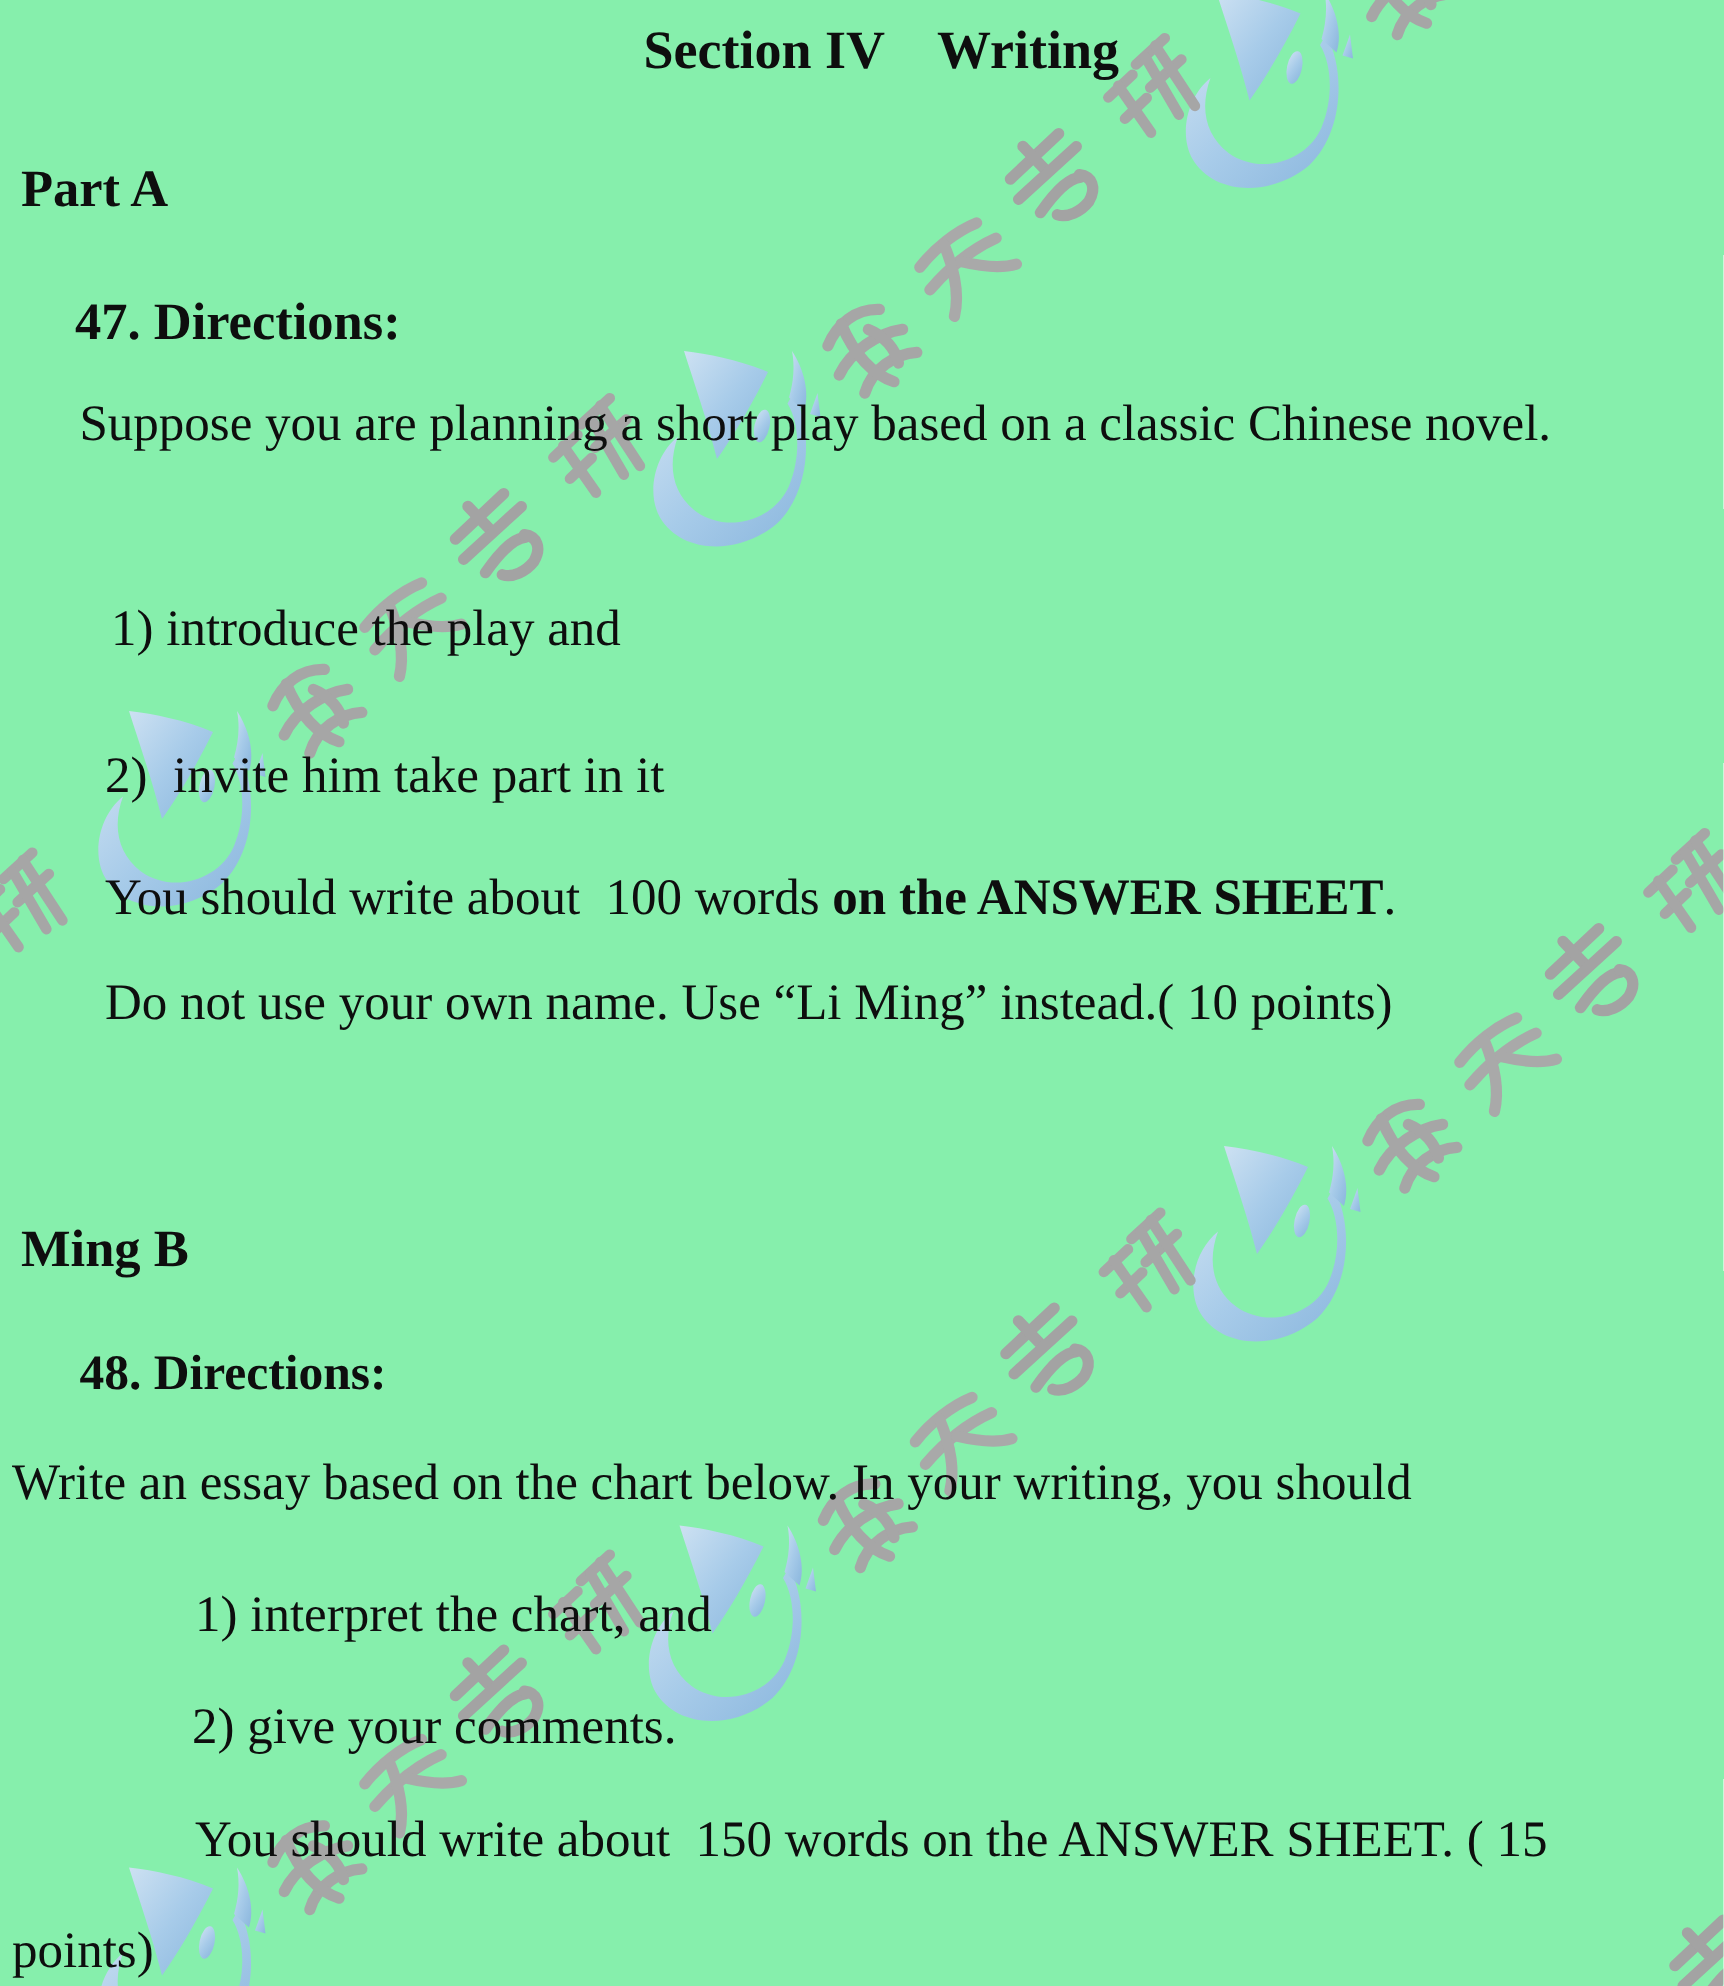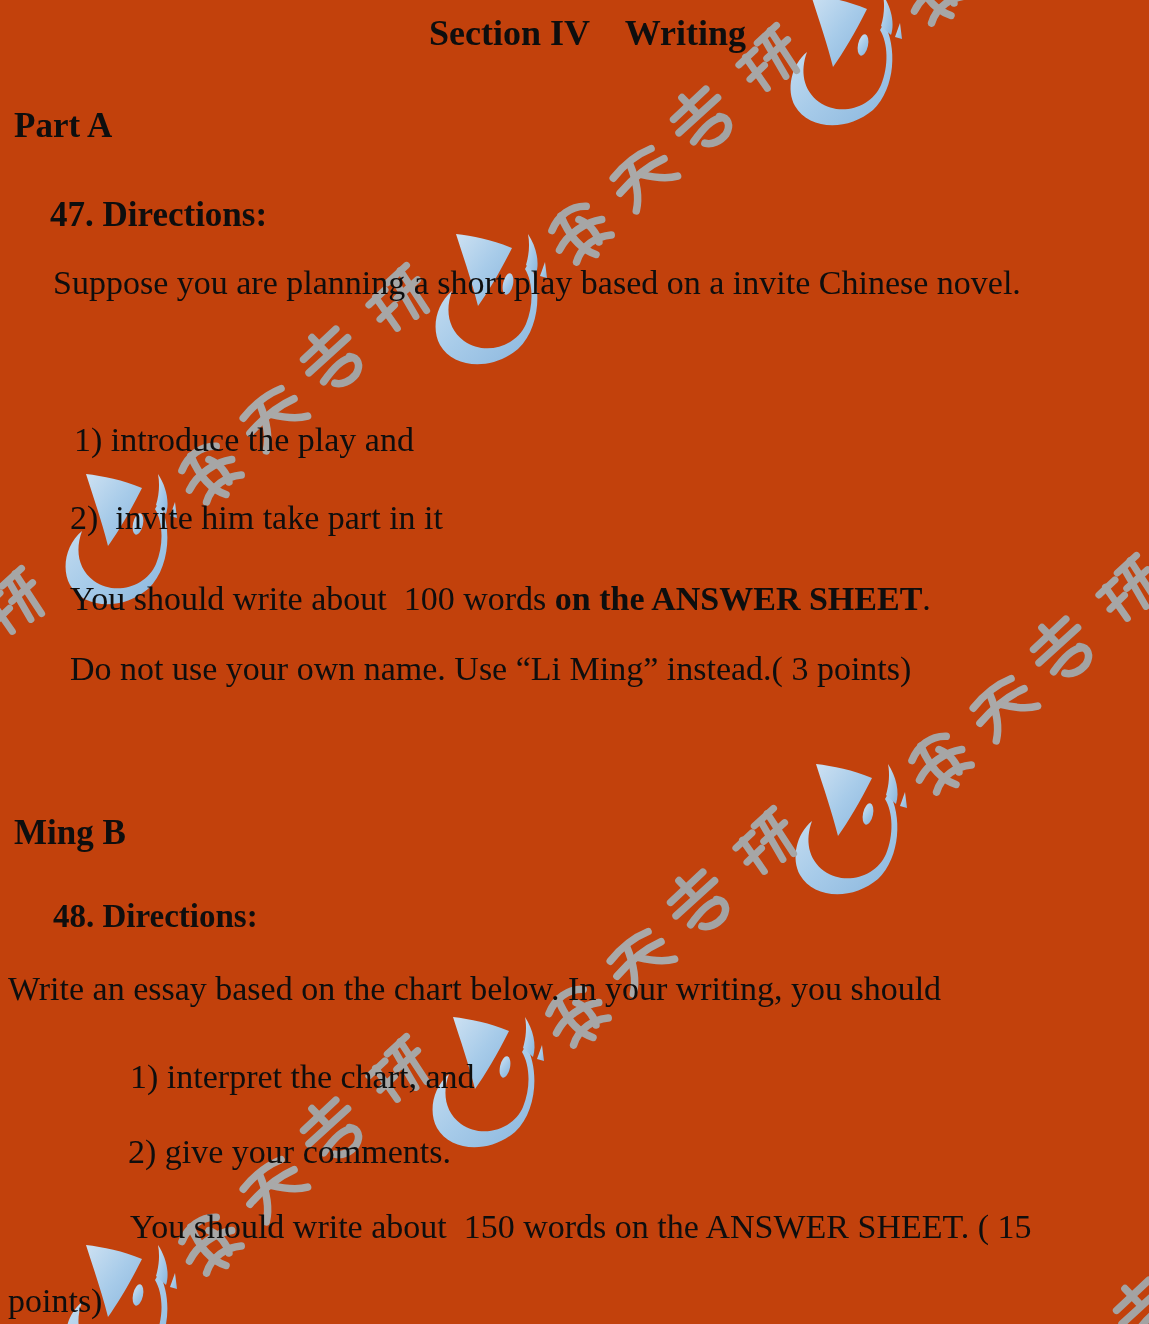--- a/index.html
+++ b/index.html
@@ -1,19 +1,19 @@
 <!DOCTYPE html>
 <html><head>
 <meta charset="utf-8">
 <style>
   html,body{margin:0;padding:0;background:#ffffff;}
   .page{
     position:relative;
     width:1149px;height:1324px;
-    background:#c2410c;
+    background:#86efac;
     overflow:hidden;
     font-family:"Liberation Serif","DejaVu Serif",serif;
     color:#0e0e0e;
   }
   .line{
     position:absolute;
     white-space:pre;
     font-size:34px;
     line-height:42px;
     z-index:2;
@@ -111,28 +111,28 @@
     </svg>
   <svg class="wm" style="left:1100px;top:1266px" width="90" height="90" viewBox="-45 -45 90 90">
       <use href="#wm-char3" transform="rotate(-38)"></use>
     </svg>
 
   <div class="line title-line bold">Section IV    Writing</div>
 
   <div class="line bold" style="left:14px;top:105px;font-size:35px">Part A</div>
   <div class="line bold" style="left:50px;top:194px;font-size:35px">47. Directions:</div>
 
-  <div class="line" style="left:53px;top:262px">Suppose you are planning a short play based on a invite Chinese novel.</div>
+  <div class="line" style="left:53px;top:262px">Suppose you are planning a short play based on a classic Chinese novel.</div>
 
-  <div class="line" style="left:74px;top:419px">1) introduce the play and</div>
+  <div class="line" style="left:74px;top:399px">1) introduce the play and</div>
   <div class="line" style="left:70px;top:497px">2)  invite him take part in it</div>
 
   <div class="line" style="left:70px;top:578px"><span>You should write about  100 words </span><span class="bold">on the ANSWER SHEET</span><span>.</span></div>
 
-  <div class="line" style="left:70px;top:648px">Do not use your own name. Use “Li Ming” instead.( 3 points)</div>
+  <div class="line" style="left:70px;top:648px">Do not use your own name. Use “Li Ming” instead.( 10 points)</div>
 
   <div class="line bold" style="left:14px;top:812px;font-size:35px">Ming B</div>
   <div class="line bold" style="left:53px;top:895px;font-size:33px">48. Directions:</div>
 
   <div class="line" style="left:8px;top:968px">Write an essay based on the chart below. In your writing, you should</div>
 
   <div class="line" style="left:130px;top:1056px">1) interpret the chart, and</div>
   <div class="line" style="left:128px;top:1131px">2) give your comments.</div>
 
   <div class="line" style="left:130px;top:1206px">You should write about  150 words on the ANSWER SHEET. ( 15</div>

